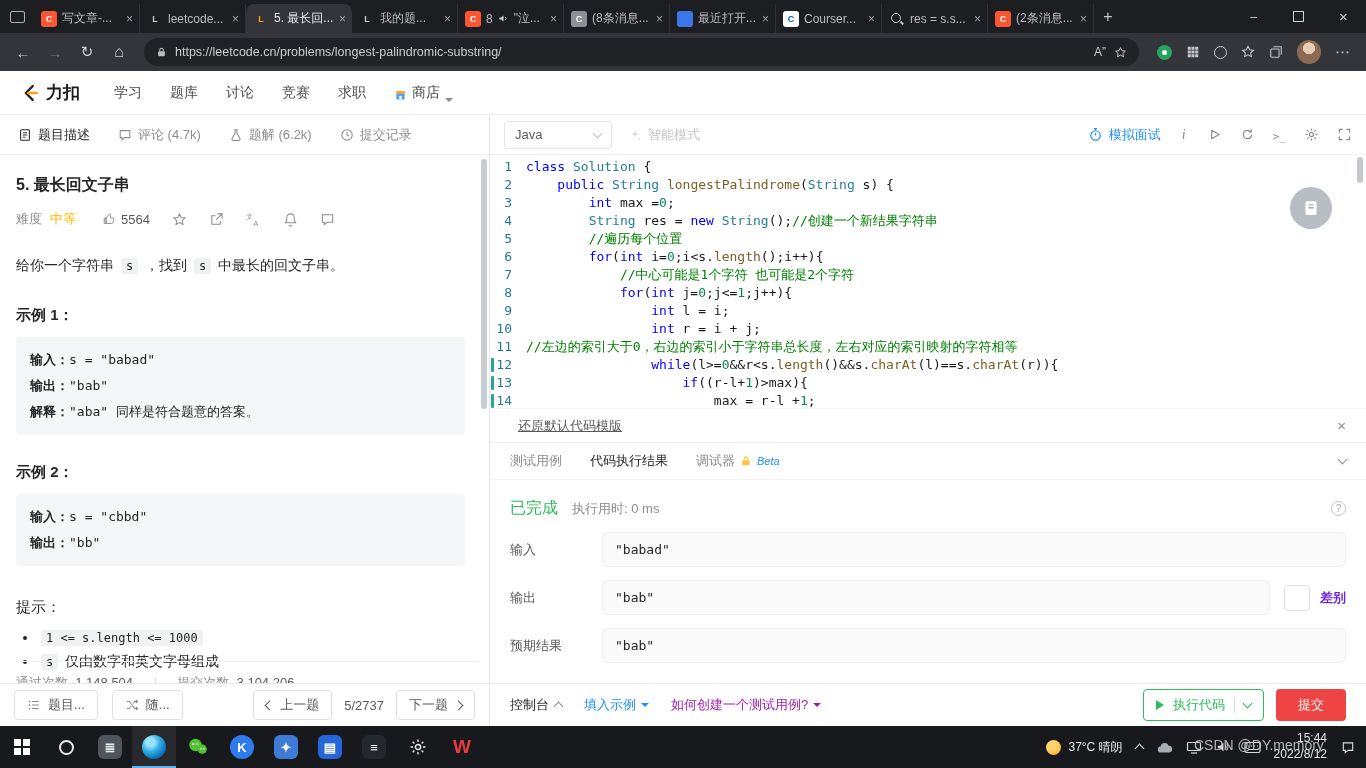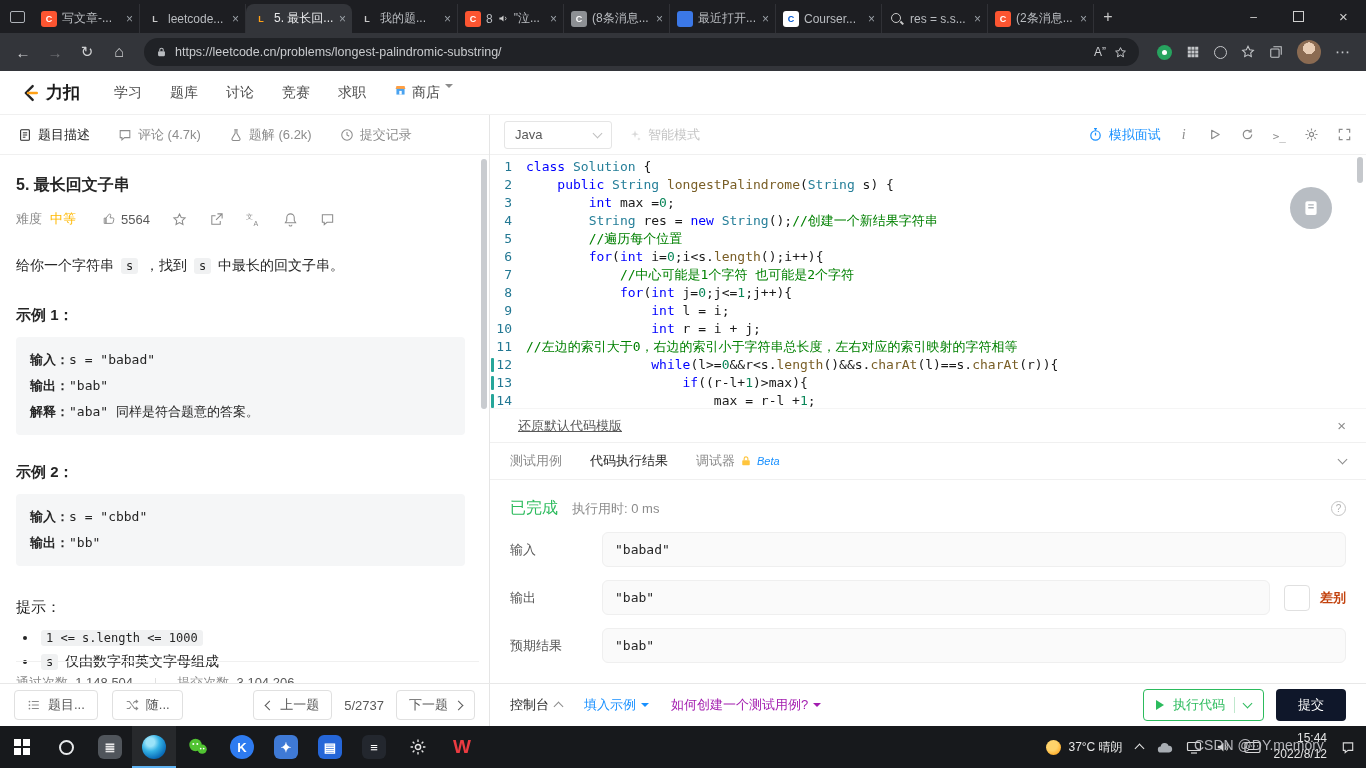--- a/index.html
+++ b/index.html
@@ -47,21 +47,21 @@
 .extgreen::before{content:'';position:absolute;left:5px;top:5px;width:5px;height:5px;border-radius:50%;background:#fff}
 .orb{width:13px;height:13px;border:1.5px solid #c5c7ca;border-radius:50%}
 .edgeavatar{width:24px;height:24px;border-radius:50%;background:radial-gradient(circle at 50% 35%,#e8cdb5 0 30%,#8b6b52 31% 100%)}
 .more::before{content:'\22ef';font-size:15px}
 
 
 .lcheader{position:absolute;top:71px;left:0;right:0;height:44px;background:#fff;border-bottom:1px solid #f0f0f0;display:flex;align-items:center;padding:0 20px 0 18px}
 .lclogo{display:flex;align-items:center;gap:6px}
 .lclogo .lgtext{font-size:17px;font-weight:700;color:#1a1a1a}
 .lcnav{display:flex;align-items:center;gap:28px;margin-left:34px;font-size:14px;color:#4b4b4b}
-.lcnav .navitem{display:flex;align-items:flex-start;gap:5px}
+.lcnav .navitem{display:flex;align-items:flex-end;gap:5px}
 .hdr-right{margin-left:auto;display:flex;align-items:center;gap:16px}
 .pluspill{font-size:13px;color:#ffa116;border:1px solid rgba(255,161,22,.45);border-radius:4px;padding:4px 10px}
 .interviewpill{font-size:13px;color:#1890ff;border:1px solid #69b1ff;border-radius:4px;padding:4px 12px}
 .appicon{width:22px;height:22px;border-radius:6px;background:#2cbb5d;display:flex;align-items:center;justify-content:center}
 .appicon::before{content:'';width:10px;height:10px;border:2px solid #fff;border-radius:3px}
 .langsel{display:flex;align-items:center;gap:5px;font-size:14px;color:#595959}
 .bellwrap{position:relative;display:flex}
 .belldot{position:absolute;right:-2px;top:-2px;width:6px;height:6px;border-radius:50%;background:#f5222d}
 .flamewrap{display:flex;align-items:center;gap:4px;color:#595959;font-size:13px}
 .lcavatar{width:30px;height:30px;border-radius:50%;background:radial-gradient(circle at 45% 35%,#d9b185 0 35%,#7a5a3a 36% 100%)}
@@ -130,36 +130,36 @@
 .statusok{font-size:16px;font-weight:500;color:#2cbb5d}
 .runtime{font-size:13px;color:#8c8c8c}
 .runtimeval{color:#8c8c8c}
 .helpq{margin-left:auto;width:15px;height:15px;border:1px solid #c4c4c4;border-radius:50%;color:#b0b0b0;font-size:10px;display:flex;align-items:center;justify-content:center;align-self:center}
 .helpq::before{content:'?'}
 .crow{display:flex;align-items:center;margin-top:13px}
 .clabel{flex:0 0 92px;font-size:13px;color:#595959}
 .cbox{flex:1;background:#fafafa;border:1px solid #efefef;border-radius:6px;padding:9px 12px;font-family:"DejaVu Sans Mono",monospace;font-size:13px;color:#262626;white-space:nowrap;overflow:hidden}
 .diffwrap{display:flex;align-items:center;gap:10px;margin-left:14px}
 .diffbox{width:26px;height:26px;background:#fff;border:1px solid #e0e0e0;border-radius:4px}
-.difflabel{font-size:13px;font-weight:700;color:#c2410c}
+.difflabel{font-size:13px;font-weight:700;color:#6d28d9}
 
 
 .lcfooter{position:absolute;top:683px;left:0;right:0;height:43px;border-top:1px solid #e8e8e8;background:#fff;display:flex}
 .flhalf{width:489px;display:flex;align-items:center;padding:0 14px;gap:14px}
 .fbtn{display:flex;align-items:center;gap:7px;height:30px;padding:0 12px;border:1px solid #e0e0e0;border-radius:4px;font-size:13px;color:#595959;background:#fff}
 .pnav{margin-left:auto;display:flex;align-items:center;gap:12px;font-size:13px;color:#595959}
 .frhalf{flex:1;border-left:1px solid #e5e5e5;display:flex;align-items:center;padding:0 20px;gap:22px;font-size:13px}
 .consolelbl{color:#262626;display:flex;align-items:center;gap:6px}
 .fill{color:#1890ff;display:flex;align-items:center;gap:5px}
 .helplink{color:#a21caf;display:flex;align-items:center;gap:5px}
 .factions{margin-left:auto;display:flex;align-items:center;gap:12px}
 .runbtn{display:flex;align-items:center;gap:9px;height:32px;padding:0 12px;border:1px solid #2cbb5d;border-radius:4px;color:#2cbb5d;background:#fff;font-size:13px}
 .playtri{width:0;height:0;border-left:8px solid #2cbb5d;border-top:5px solid transparent;border-bottom:5px solid transparent}
 .rundiv{width:1px;height:16px;background:#bfe8cd}
-.submitbtn{height:32px;padding:4px 22px;border-radius:4px;background:#0f172a;color:#fff;font-size:13px;font-weight:500;display:flex;align-items:center}
+.submitbtn{height:32px;padding:4px 22px;border-radius:4px;background:#ef4444;color:#fff;font-size:13px;font-weight:500;display:flex;align-items:center}
 
 
 .taskbar{position:absolute;top:726px;left:0;right:0;height:42px;background:#17191c;display:flex;align-items:center}
 .tbtn{width:44px;height:42px;display:flex;align-items:center;justify-content:center}
 .winlogo{display:grid;grid-template-columns:7px 7px;gap:1.5px}
 .winlogo i{display:block;width:7px;height:7px;background:#fff}
 .cring{width:15px;height:15px;border:2px solid #e7e9eb;border-radius:50%}
 .tapp{width:44px;height:42px;display:flex;align-items:center;justify-content:center;position:relative}
 .tapp.active{background:rgba(255,255,255,.07);box-shadow:inset 0 -2px 0 #5fb2f2}
 .appglyph{width:24px;height:24px;border-radius:6px;display:flex;align-items:center;justify-content:center;font-size:13px;font-weight:700}

